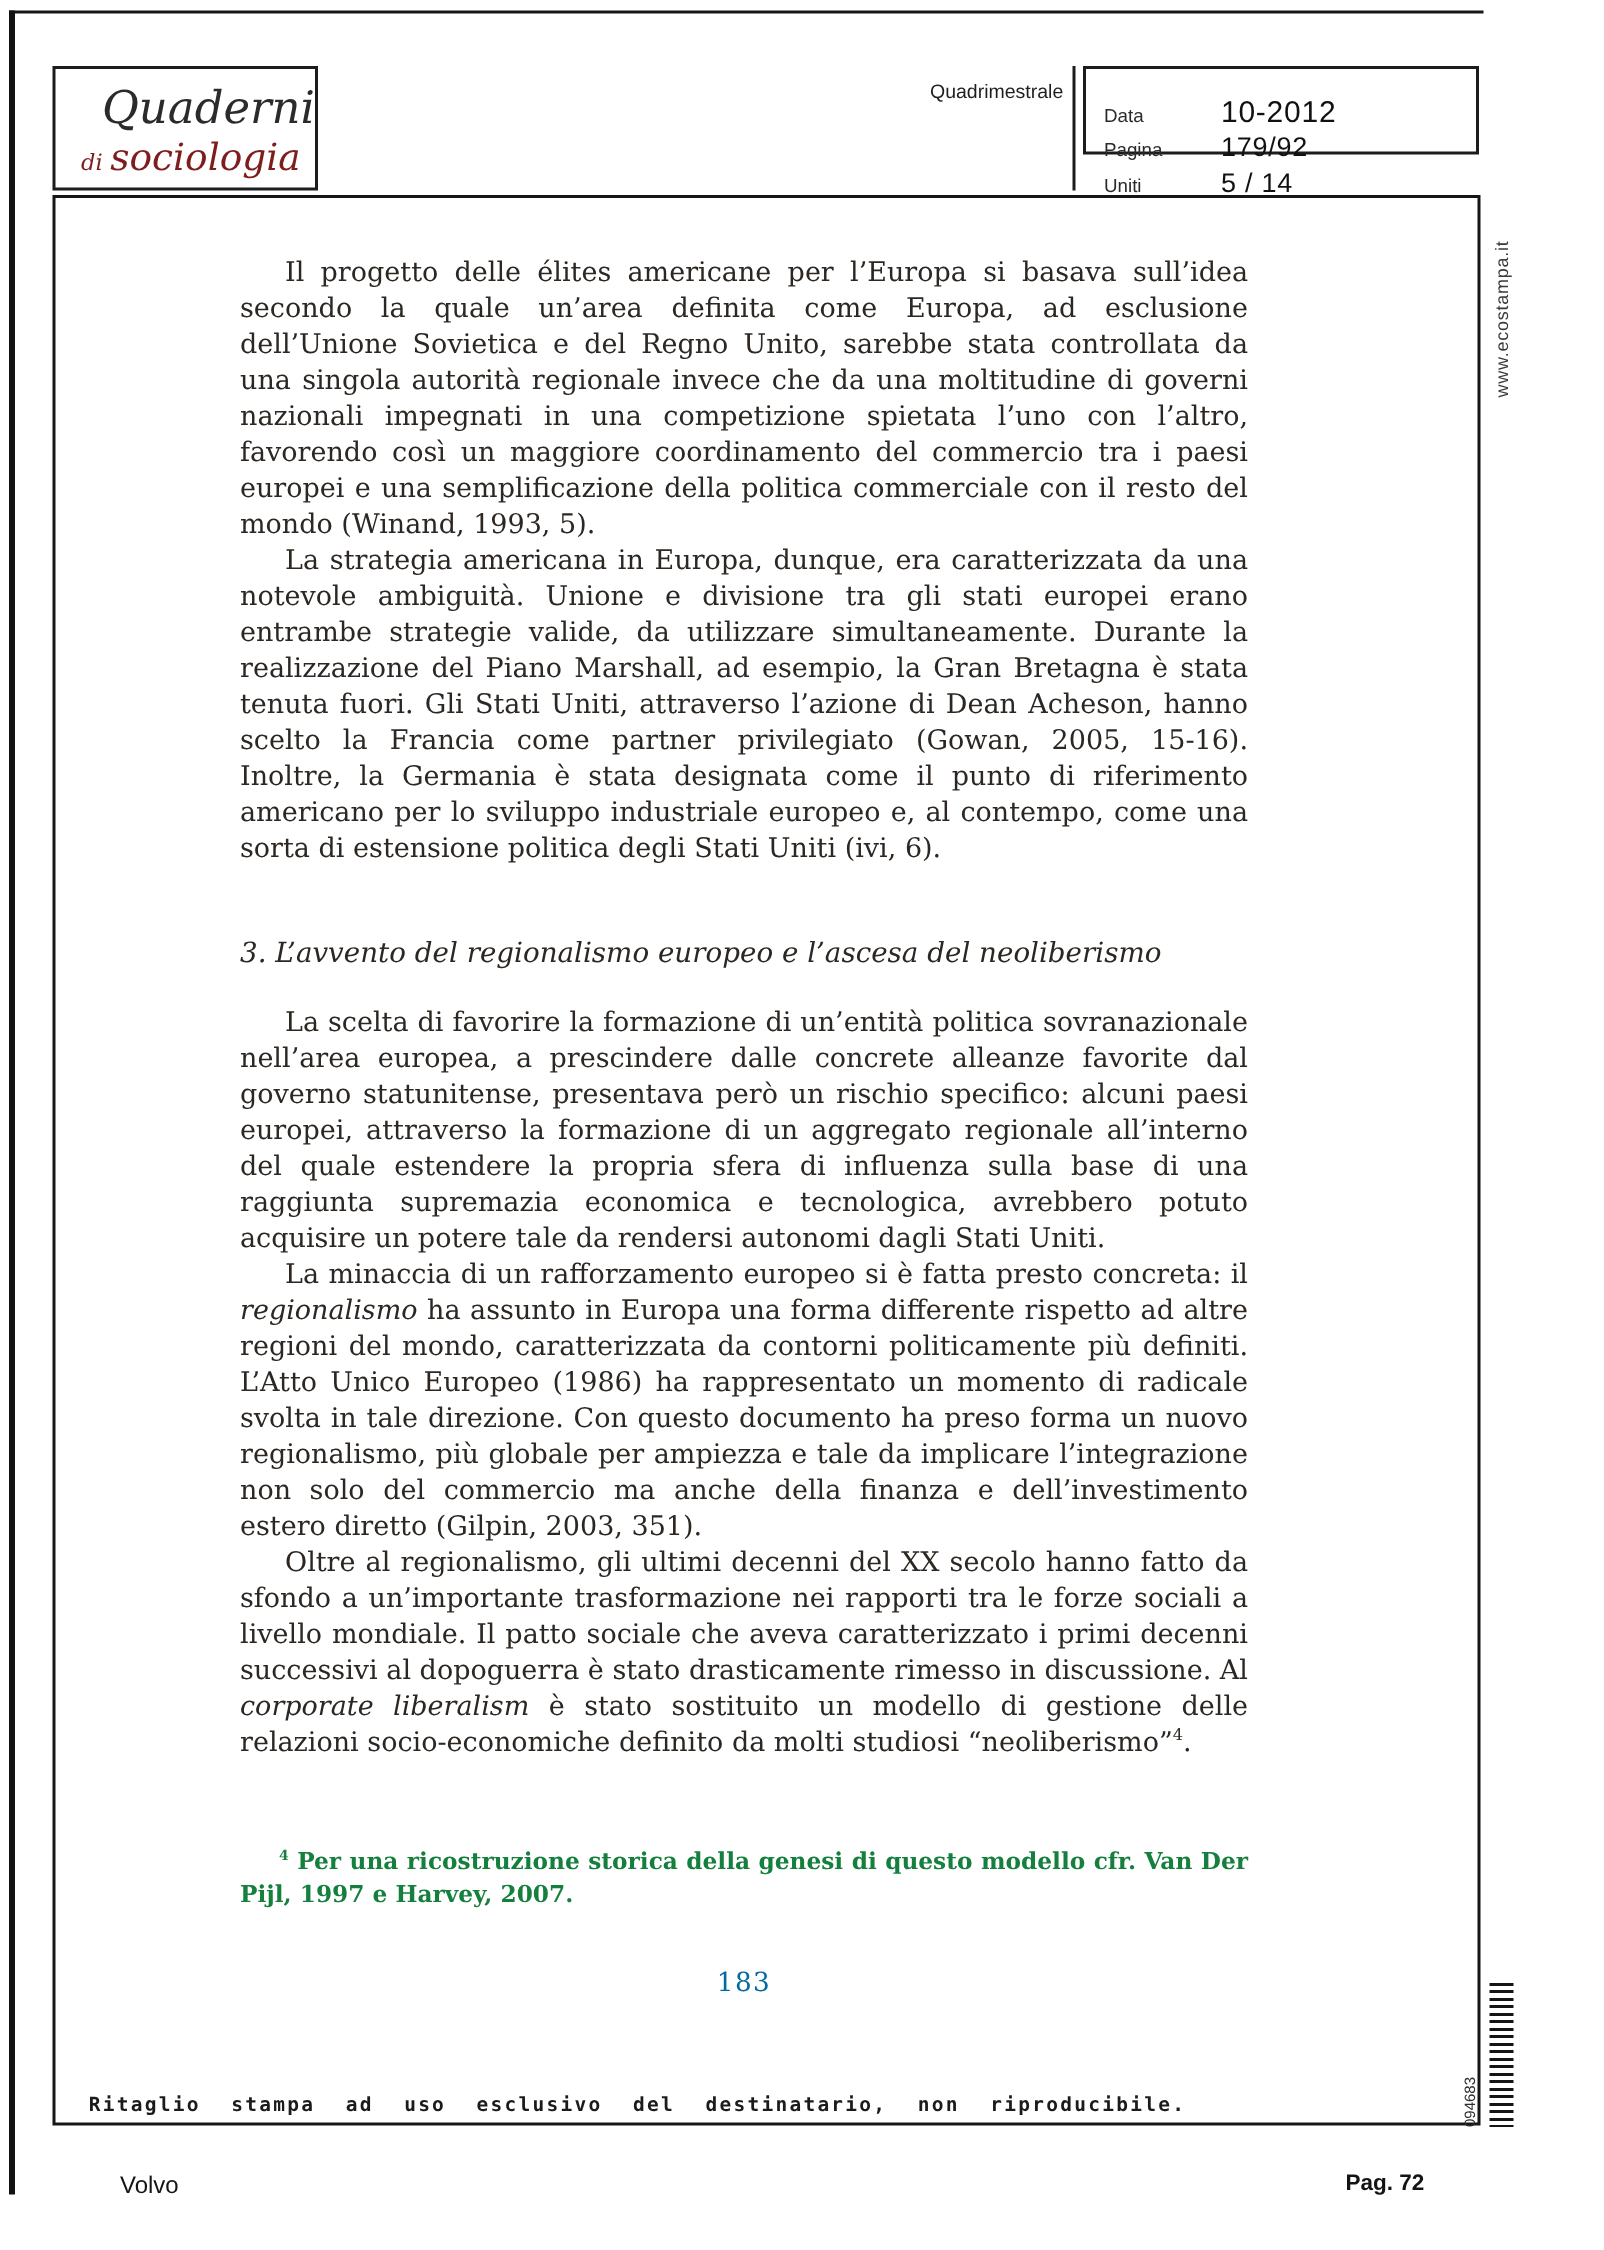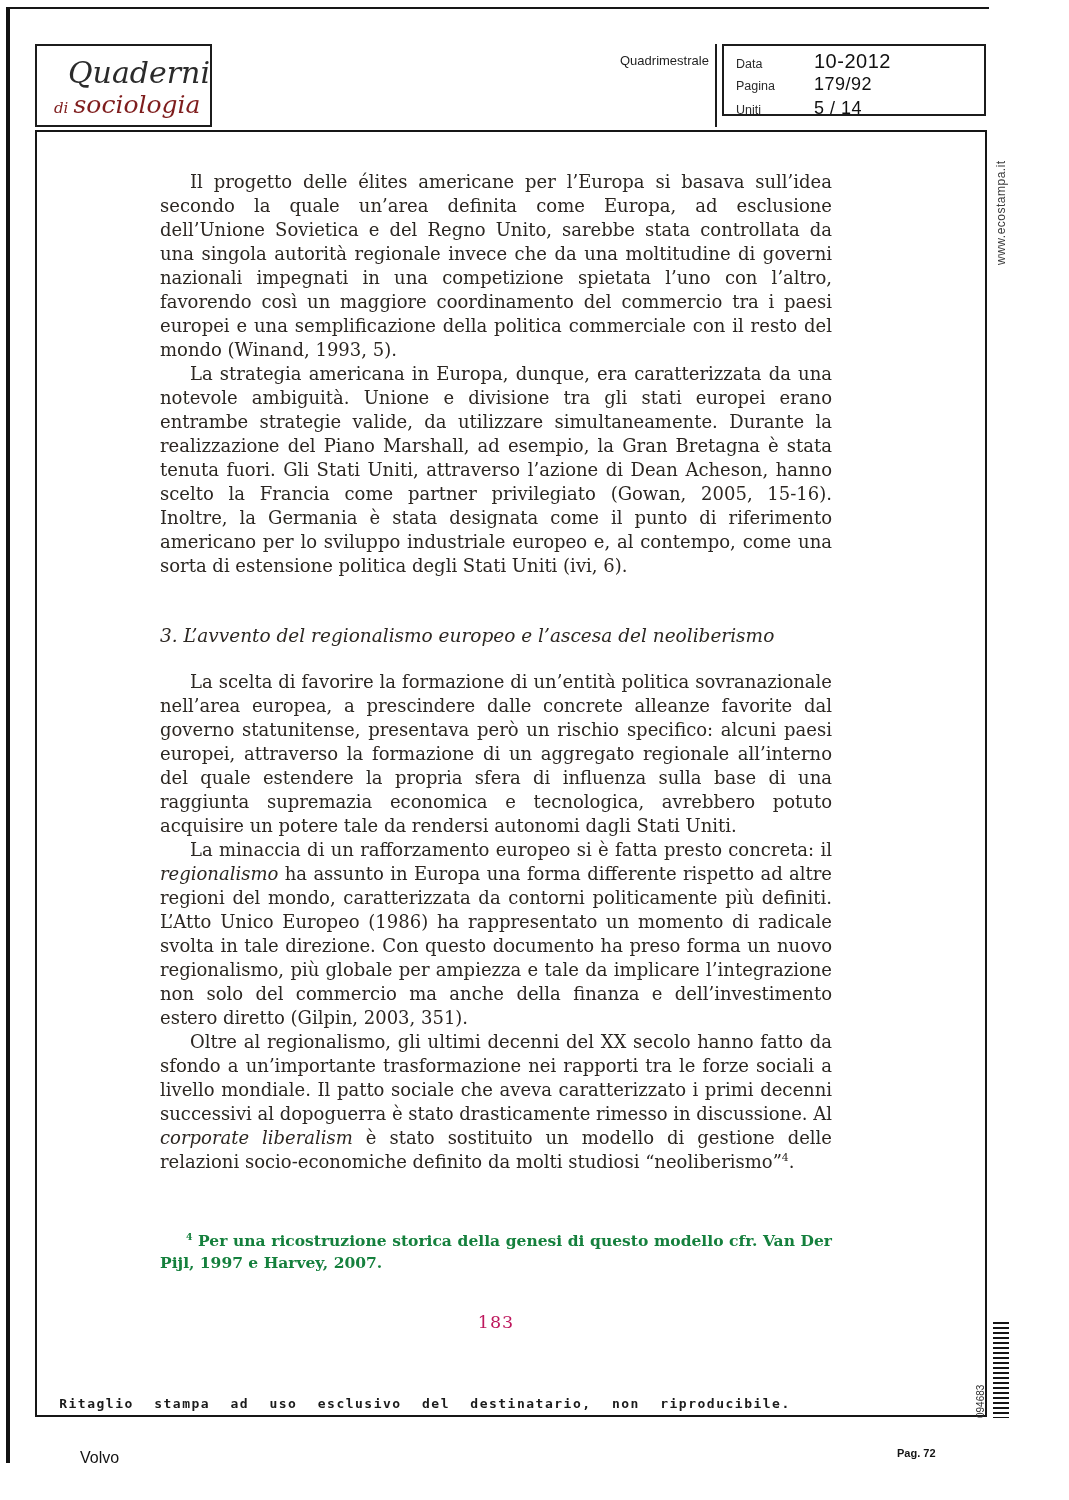--- a/index.html
+++ b/index.html
@@ -25,22 +25,22 @@
   .logo-line2 { margin:0 0 0 17px; font-style:italic; color:#7f1d1d; }
   .logo-line2 .small { font-size:15px; }
   .logo-line2 .big { font-size:25px; }
 
   .frequency-label {
     position:absolute; left:620px; top:53px;
     font-family:"Liberation Sans", sans-serif; font-size:13px; color:#1f1f1f;
   }
   .info-dline { position:absolute; left:715px; top:44px; width:2px; height:83px; background:#1c1c1c; }
   .info-box {
-    position:absolute; left:722px; top:44px; width:264px; height:72px;
-    border:2px solid #1c1c1c; background:#fff; padding:4px 0 0 12px;
+    position:absolute; left:722px; top:44px; width:264px; height:59px;
+    border:2px solid #1c1c1c; background:#fff; padding:18px 0 0 12px;
   }
   .info-row { display:flex; align-items:baseline; height:24px; }
   .info-label {
     width:78px; font-family:"Liberation Sans", sans-serif; font-size:12.5px; color:#2a2a2a;
   }
   .info-value {
     font-family:"Liberation Sans", sans-serif; font-weight:normal; font-size:18px; color:#111;
     letter-spacing:0.5px;
   }
   .info-row.first .info-value { font-size:20px; }
@@ -79,36 +79,36 @@
     margin:46px 0 22px 0; text-align:left; text-indent:0; line-height:24px;
   }
   .body-text em { font-style:italic; }
   .body-text sup, .footnote sup { font-size:0.6em; vertical-align:super; line-height:0; }
   .footnote {
     margin-top:56px; font-size:15.5px; line-height:22px;
     text-align:justify; text-indent:26px; color:#15803d;font-weight:bold;
   }
   .page-number {
     margin-top:36px; text-align:center; font-size:17.5px;
-    letter-spacing:1px; color:#be185d;
+    letter-spacing:1px; color:#0369a1;
   }
 
   
   .notice {
     position:absolute; left:37px; top:1396px; width:776px; text-align:center;
     font-family:"DejaVu Sans Mono", monospace; font-size:13px; font-weight:bold;
     letter-spacing:1.5px; word-spacing:11px; color:#1b1b1b; white-space:nowrap;
   }
   .brand {
     position:absolute; left:80px; top:1449px;
     font-family:"Liberation Sans", sans-serif; font-size:16px; color:#141414;
   }
   .page-ref {
     position:absolute; left:897px; top:1447px;
-    font-family:"Liberation Sans", sans-serif; font-size:11px; font-weight:bold; color:#141414;
+    font-family:"Liberation Sans", sans-serif; font-size:15px; font-weight:bold; color:#141414;
   }
 </style>
 </head>
 <body>
 
 <div class="scan-top-line"></div>
 <div class="scan-left-line"></div>
 
 <div class="logo-box">
   <div class="logo-line1">Quaderni</div>

